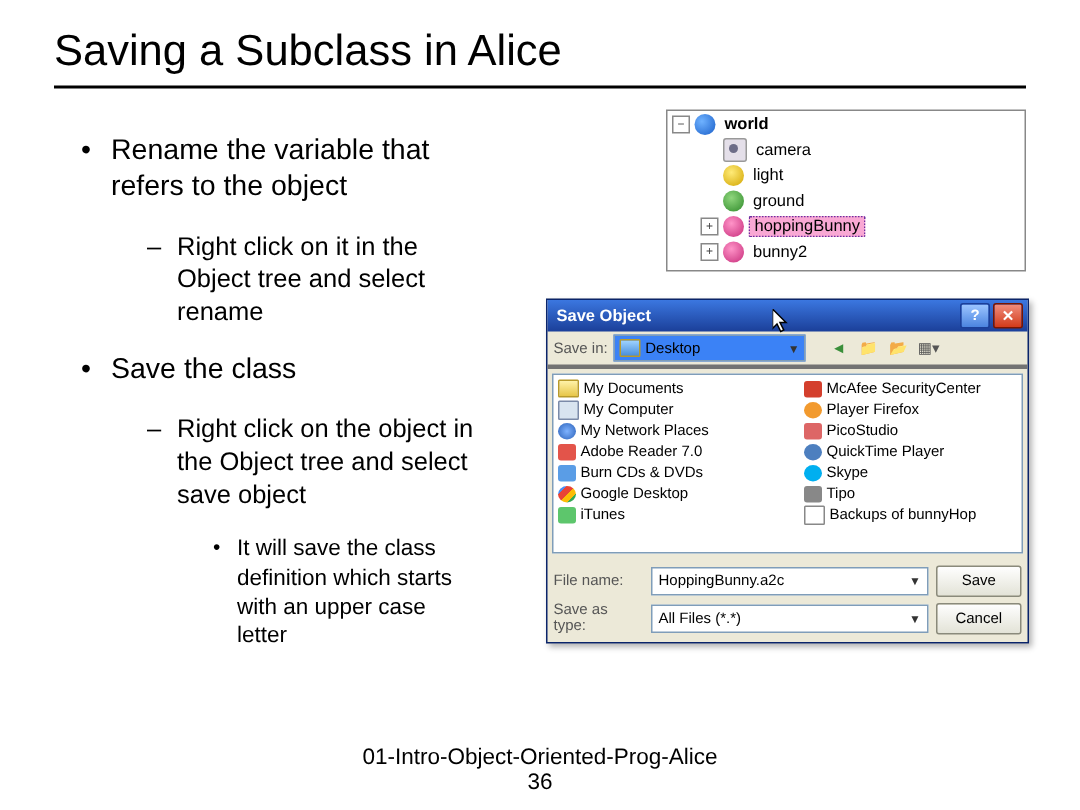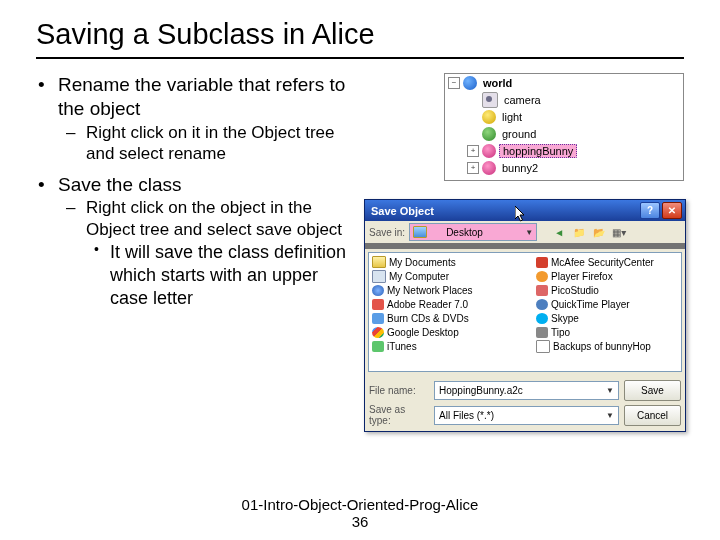--- a/index.html
+++ b/index.html
@@ -35,21 +35,21 @@
     gap: 12px;
   }
   .bullets {
     flex: 1 1 auto;
     font-size: 19px;
     color: #000;
     line-height: 1.28;
   }
   .bullets ul {
     list-style: none;
-    margin: 0;
+    margin: 16px;
     padding: 0;
   }
   .b1 > li {
     position: relative;
     padding-left: 22px;
     margin-bottom: 8px;
   }
   .b1 > li::before {
     content: "•";
     position: absolute;
@@ -66,21 +66,21 @@
     padding-left: 28px;
     margin-bottom: 2px;
   }
   .b2 > li::before {
     content: "–";
     position: absolute;
     left: 8px;
     top: 0;
   }
   .b3 {
-    font-size: 18px;
+    font-size: 15px;
     margin-top: 4px;
   }
   .b3 > li {
     position: relative;
     padding-left: 24px;
   }
   .b3 > li::before {
     content: "•";
     position: absolute;
     left: 8px;
@@ -174,32 +174,32 @@
     border-radius: 2px;
   }
   .dlg-help { background: linear-gradient(#9cc5ff,#4b84e0); color:#fff; border:1px solid #1b3f99;}
   .dlg-close { background: linear-gradient(#f08d7d,#d23b1a); color:#fff; border:1px solid #7a1500;}
   .dlg-toolbar {
     height: 22px;
     display: flex;
     align-items: center;
     padding: 0 4px;
     gap: 4px;
-    border-bottom: 6px solid #737373;
+    border-bottom: 3px solid #737373;
   }
   .dlg-label { color: #555; }
   .dlg-combo {
     flex: 0 0 120px;
     height: 16px;
     border: 1px solid #7f9db9;
-    background: #f9a8d4;
+    background: #3b82f6;
     display: flex;
     align-items: center;
     padding: 0 3px;
-    gap: 19px;
+    gap: 3px;
   }
   .dlg-combo .dd { margin-left:auto; font-size:8px; color:#333; }
   .tb-icon {
     width: 16px; height: 16px;
     display:inline-flex; align-items:center; justify-content:center;
     color:#3a6; font-size:10px;
   }
   .tb-sep { width:6px; }
 
   .dlg-body {

